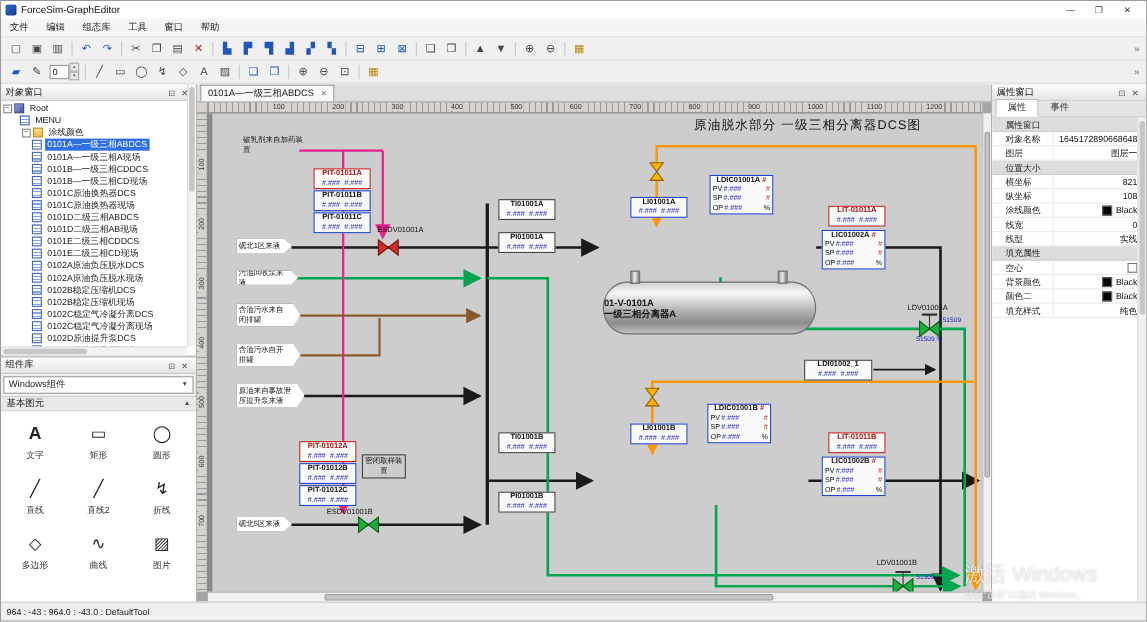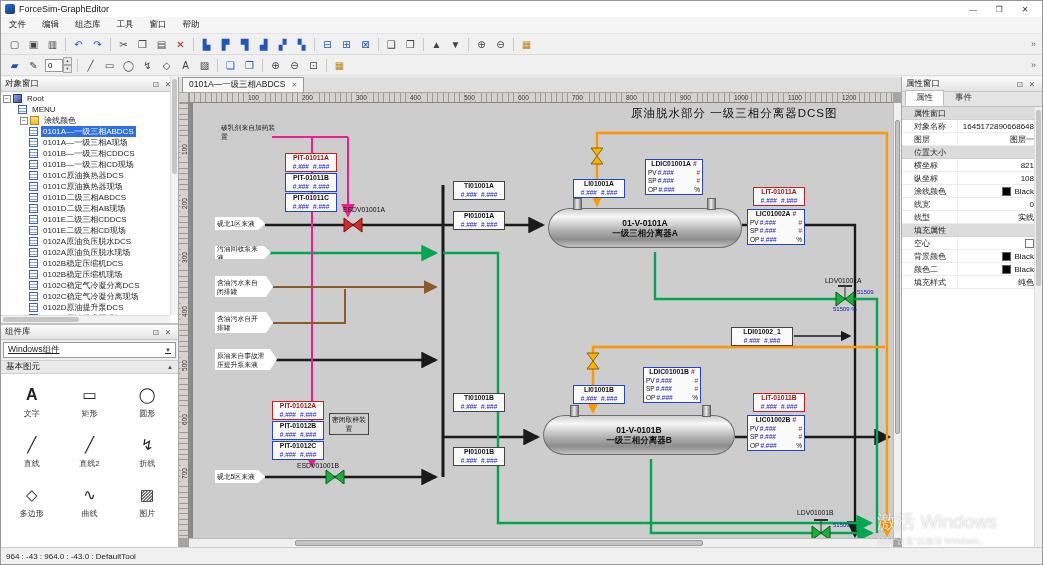--- a/index.html
+++ b/index.html
@@ -41,21 +41,21 @@
   .ico.folder { background:linear-gradient(#ffe08a,#f3b73c); border:1px solid #b8860b; }
   .tree-row .lbl { padding:0 2px; }
   .tree-row.selected .lbl { background:#2f6fe4; color:#fff; }
   .tree-vscroll { position:absolute; top:0; right:0; bottom:8px; width:8px; background:#f2f2f2; border-left:1px solid #ddd; }
   .tree-hscroll { position:absolute; left:0; right:8px; bottom:0; height:8px; background:#f2f2f2; border-top:1px solid #ddd; }
   .scroll-thumb-v { position:absolute; top:2px; left:1px; right:1px; height:40%; background:#c6c6c6; border-radius:3px; }
   .scroll-thumb-h { position:absolute; left:2px; top:1px; bottom:1px; width:45%; background:#c6c6c6; border-radius:3px; }
 
   
   .component-panel { flex:1; display:flex; flex-direction:column; min-height:0; }
-  .combo { height:16px; margin:2px; background:#fff; border:1px solid #9a9a9a; display:flex; align-items:center; font-size:8.5px; padding:0 4px; color:#222;text-decoration:underline; }
+  .combo { height:16px; margin:2px; background:#fff; border:1px solid #9a9a9a; display:flex; align-items:center; font-size:8.5px; padding:0 4px; color:#222; }
   .combo .arrow { margin-left:auto; font-size:6px; color:#444; }
   .section-bar { height:14px; background:#e9e9e9; border-top:1px solid #cfcfcf; border-bottom:1px solid #cfcfcf; display:flex; align-items:center; font-size:8.5px; padding:0 5px; color:#222; }
   .section-bar .arrow { margin-left:auto; font-size:6px; color:#444; }
   .comp-grid { flex:1; background:#fff; display:grid; grid-template-columns:repeat(3,1fr); grid-auto-rows:50px; padding:3px 2px; }
   .comp-item { display:flex; flex-direction:column; align-items:center; justify-content:center; font-size:8px; color:#333; gap:3px; }
   .comp-icon { font-size:15px; line-height:20px; height:20px; color:#222; }
   .comp-item:first-child .comp-icon { font-weight:bold; font-size:16px; }
 
   
   .center-col { flex:1; min-width:0; display:flex; flex-direction:column; background:#e6e6e6; position:relative; }
@@ -71,23 +71,23 @@
   .canvas-view { position:absolute; left:10px; top:10px; right:8px; bottom:9px; background:#8c8c8c; overflow:hidden; }
   .page { position:absolute; left:4px; top:0; width:700px; height:442px; background:#cdcdcd; box-shadow:2px 2px 4px rgba(0,0,0,.35); }
   .h-scrollbar { position:absolute; left:10px; right:8px; bottom:0; height:9px; background:#f0f0f0; border-top:1px solid #bbb; z-index:6; }
   .h-thumb { position:absolute; left:15%; width:58%; top:1px; bottom:1px; background:#c4c4c4; border:1px solid #9c9c9c; border-radius:2px; }
   .v-scrollbar { position:absolute; right:0; top:10px; bottom:9px; width:8px; background:#f0f0f0; border-left:1px solid #bbb; z-index:6; }
   .v-thumb { position:absolute; top:4%; height:72%; left:1px; right:1px; background:#c4c4c4; border:1px solid #9c9c9c; border-radius:2px; }
 
   
   .pipes { position:absolute; left:0; top:0; z-index:3; }
   .diagram-title { position:absolute; left:438px; top:3px; font-size:11.5px; letter-spacing:1px; color:#111; z-index:8; white-space:nowrap; }
-  .vessel { position:absolute; height:40px; border:1px solid #6d6d6d; border-radius:22px / 50%;
+  .vessel { position:absolute; height:48px; border:1px solid #6d6d6d; border-radius:22px / 50%;
     background:linear-gradient(180deg,#cfcfcf 0%,#f7f7f7 20%,#aeaeae 58%,#8d8d8d 80%,#c2c2c2 100%);
-    display:flex; flex-direction:column; align-items:center; justify-content:center; z-index:5; }
+    display:flex; flex-direction:column; justify-content:center; z-index:5;margin-top:48px; }
   .v-name { font-size:8.5px; font-weight:bold; color:#101010; line-height:10px; white-space:nowrap; }
   .nozzle { position:absolute; width:9px; height:12px; top:-11px; background:linear-gradient(90deg,#8f8f8f,#efefef 45%,#7e7e7e); border:1px solid #666; }
   .tag { position:absolute; background:#fafafa; border:1px solid #444; z-index:10; }
   .tag.red { border-color:#c22222; }
   .tag.blue { border-color:#2244cc; }
   .t-title { display:flex; justify-content:center; gap:2px; font-size:6.8px; font-weight:bold; color:#111; line-height:8.5px; white-space:nowrap; padding:0 2px; }
   .tag.red .t-title { color:#a11414; }
   .t-suffix { color:#c22222; font-weight:bold; }
   .t-vals { display:flex; gap:4px; justify-content:center; font-size:6.5px; line-height:8.5px; color:#1515cc; padding:0 2px; }
   .t-row { display:flex; align-items:center; font-size:6.5px; line-height:8.5px; padding:0 2px; color:#111; }
@@ -510,26 +510,20 @@
                   <polygon points="394,266 406,266 400,258"></polygon>
               </g>
             </svg>
 
             <div class="vessel" style="left:355px;top:105px;width:194px;">
               <div class="nozzle" style="left:24px;"></div>
               <div class="nozzle" style="left:158px;"></div>
               <div class="v-name">01-V-0101A</div>
               <div class="v-name">一级三相分离器A</div>
             </div>
-            <div class="vessel" style="left:350px;top:312px;width:192px;">
-              <div class="nozzle" style="left:26px;"></div>
-              <div class="nozzle" style="left:158px;"></div>
-              <div class="v-name">01-V-0101B</div>
-              <div class="v-name">一级三相分离器B</div>
-            </div>
 
           <div class="flow-label" style="left: 22px; top: 114px; width: 50px; height: 13px;">砚北1区来液</div>
               <div class="flow-label" style="left: 22px; top: 143px; width: 56px; height: 13px;">污油回收泵来液</div>
               <div class="flow-label" style="left: 22px; top: 173px; width: 58px; height: 21px;">含油污水来自闭排罐</div>
               <div class="flow-label" style="left: 22px; top: 209px; width: 58px; height: 21px;">含油污水自开排罐</div>
               <div class="flow-label" style="left: 22px; top: 246px; width: 62px; height: 21px;">原油来自事故泄压提升泵来液</div>
               <div class="flow-label" style="left: 22px; top: 367px; width: 50px; height: 13px;">砚北5区来液</div>
               <div class="note" style="left: 28px; top: 20px; width: 58px;">破乳剂来自加药装置</div>
               <div class="note boxed" style="left: 136px; top: 310px; width: 40px;">密闭取样装置</div>
               <div class="tag red" style="left: 92px; top: 50px; width: 52px;">

